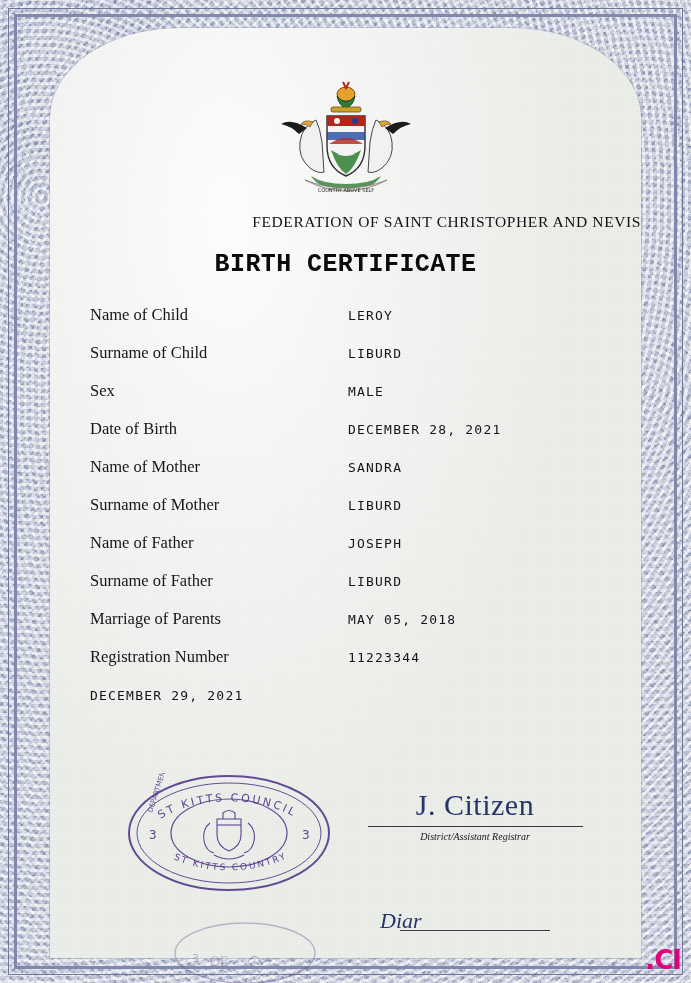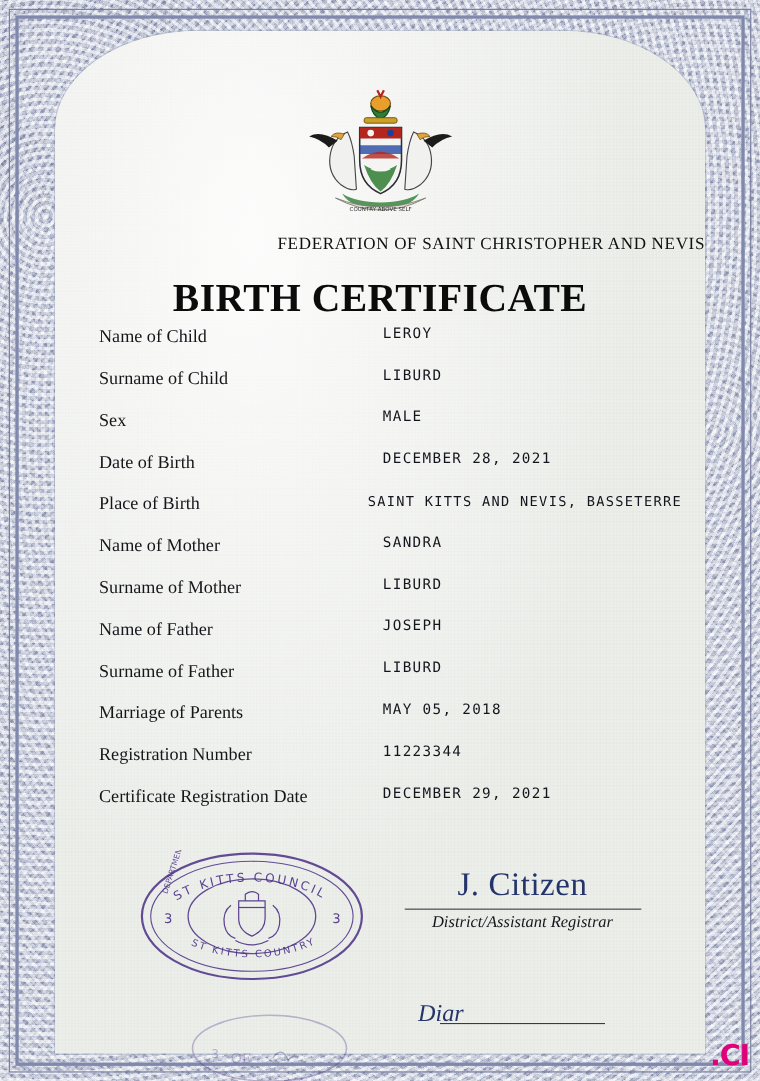--- a/index.html
+++ b/index.html
@@ -97,36 +97,36 @@
     font-size: 15.5px;
     letter-spacing: 0.6px;
     color: #111;
   }
 
   .doc-title {
     position: absolute;
     left: 0; right: 0;
     top: 222px;
     text-align: center;
-    font-family: Liberation Serif, serif;
+    font-family: Liberation Mono, monospace;
     font-weight: bold;
-    font-size: 36px;
+    font-size: 25px;
     letter-spacing: 0.4px;
     color: #0b0b0b;
   }
 
   .fields {
     position: absolute;
     left: 40px;
     top: 268px;
     width: 530px;
   }
   .field-row {
     display: flex;
-    align-items: flex-start;
+    align-items: center;
     height: 38px;
   }
   .field-label {
     width: 258px;
     font-family: "Liberation Serif", serif;
     font-size: 16.5px;
     color: #15151a;
   }
   .field-value {
     font-family: "DejaVu Sans Mono", monospace;
@@ -164,21 +164,21 @@
   }
   .sig-line {
     width: 215px;
     height: 1px;
     background: #3a3a46;
     margin: 2px auto 4px auto;
   }
   .sig-caption {
     font-family: "Liberation Serif", serif;
     font-style: italic;
-    font-size: 15px;
+    font-size: 10px;
     color: #16161c;
   }
 
   .signature-block-2 {
     position: absolute;
     left: 330px;
     top: 880px;
     width: 190px;
     text-align: left;
   }
@@ -272,24 +272,20 @@
         <div class="field-value">LIBURD</div>
       </div>
       <div class="field-row">
         <div class="field-label">Sex</div>
         <div class="field-value">MALE</div>
       </div>
       <div class="field-row">
         <div class="field-label">Date of Birth</div>
         <div class="field-value">DECEMBER 28, 2021</div>
       </div>
-      <div class="field-row wide">
-        <div class="field-label">Place of Birth</div>
-        <div class="field-value">SAINT KITTS AND NEVIS, BASSETERRE</div>
-      </div>
       <div class="field-row">
         <div class="field-label">Name of Mother</div>
         <div class="field-value">SANDRA</div>
       </div>
       <div class="field-row">
         <div class="field-label">Surname of Mother</div>
         <div class="field-value">LIBURD</div>
       </div>
       <div class="field-row">
         <div class="field-label">Name of Father</div>
@@ -301,21 +297,20 @@
       </div>
       <div class="field-row">
         <div class="field-label">Marriage of Parents</div>
         <div class="field-value">MAY 05, 2018</div>
       </div>
       <div class="field-row">
         <div class="field-label">Registration Number</div>
         <div class="field-value">11223344</div>
       </div>
       <div class="field-row">
-        <div class="field-label">Certificate Registration Date</div>
         <div class="field-value">DECEMBER 29, 2021</div>
       </div>
     </div>
 
     <div class="seal">
       <svg width="215" height="120" viewBox="0 0 215 120" aria-hidden="true">
         <g stroke="#4b2f86" fill="none" opacity="0.85">
           <ellipse cx="107" cy="60" rx="100" ry="57" stroke-width="2"></ellipse>
           <ellipse cx="107" cy="60" rx="92" ry="50" stroke-width="1"></ellipse>
           <ellipse cx="107" cy="60" rx="58" ry="34" stroke-width="1.2"></ellipse>

